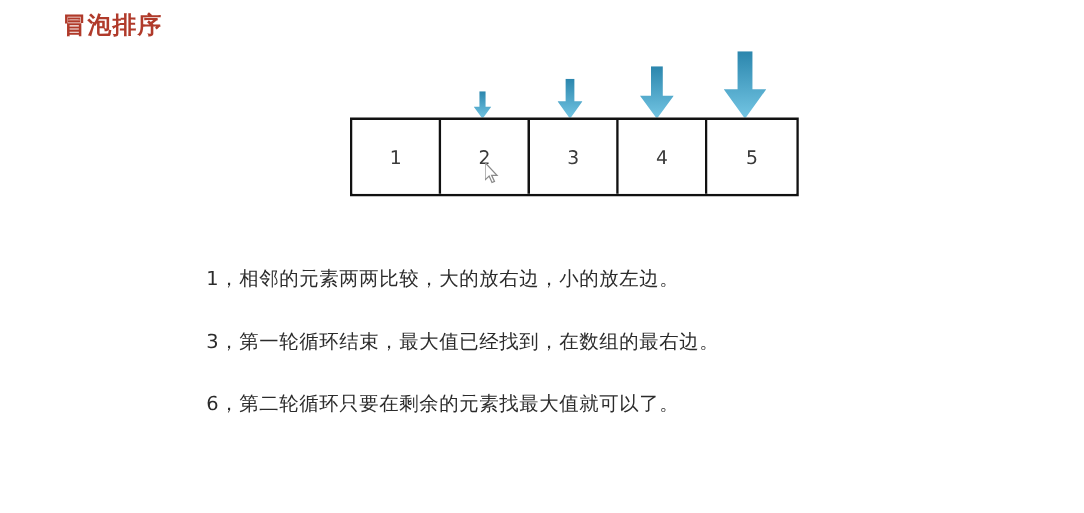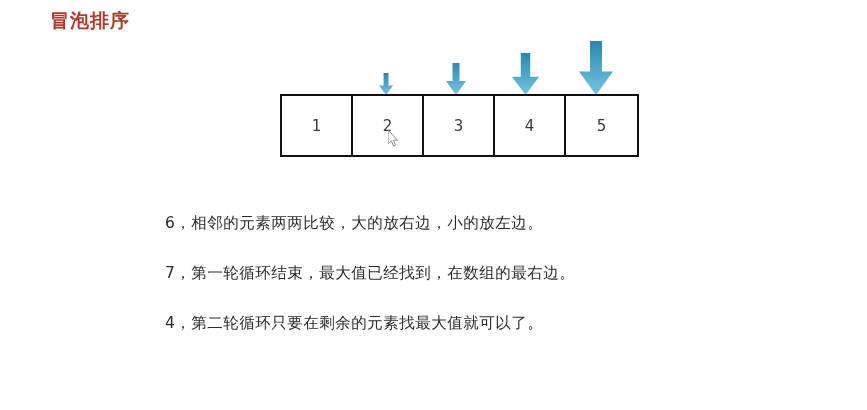--- a/index.html
+++ b/index.html
@@ -160,16 +160,16 @@
   <div class="array-cell">5</div>
 </div>
 
 <div class="cursor">
   <svg width="12" height="18" viewBox="0 0 12 18" aria-hidden="true">
     <polygon points="0,0 0,14 3.3,10.8 5.6,16 7.6,15.1 5.3,10.2 9.6,10.2" fill="#ffffff" stroke="#8a8a8a" stroke-width="1"></polygon>
   </svg>
 </div>
 
 <div class="text-block">
-  <div class="text-line">6，相邻的元素两两比较，大的放右边，小的放左边。</div>
-  <div class="text-line">7，第一轮循环结束，最大值已经找到，在数组的最右边。</div>
-  <div class="text-line">4，第二轮循环只要在剩余的元素找最大值就可以了。</div>
+  <div class="text-line">1，相邻的元素两两比较，大的放右边，小的放左边。</div>
+  <div class="text-line">3，第一轮循环结束，最大值已经找到，在数组的最右边。</div>
+  <div class="text-line">6，第二轮循环只要在剩余的元素找最大值就可以了。</div>
 </div>
 
 </body></html>

